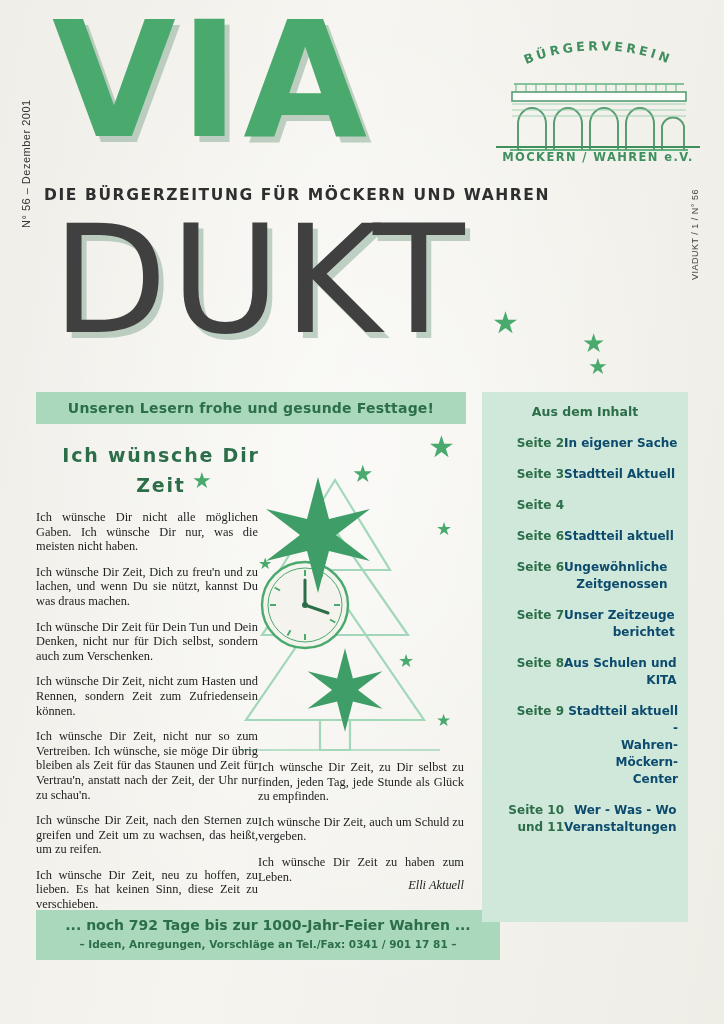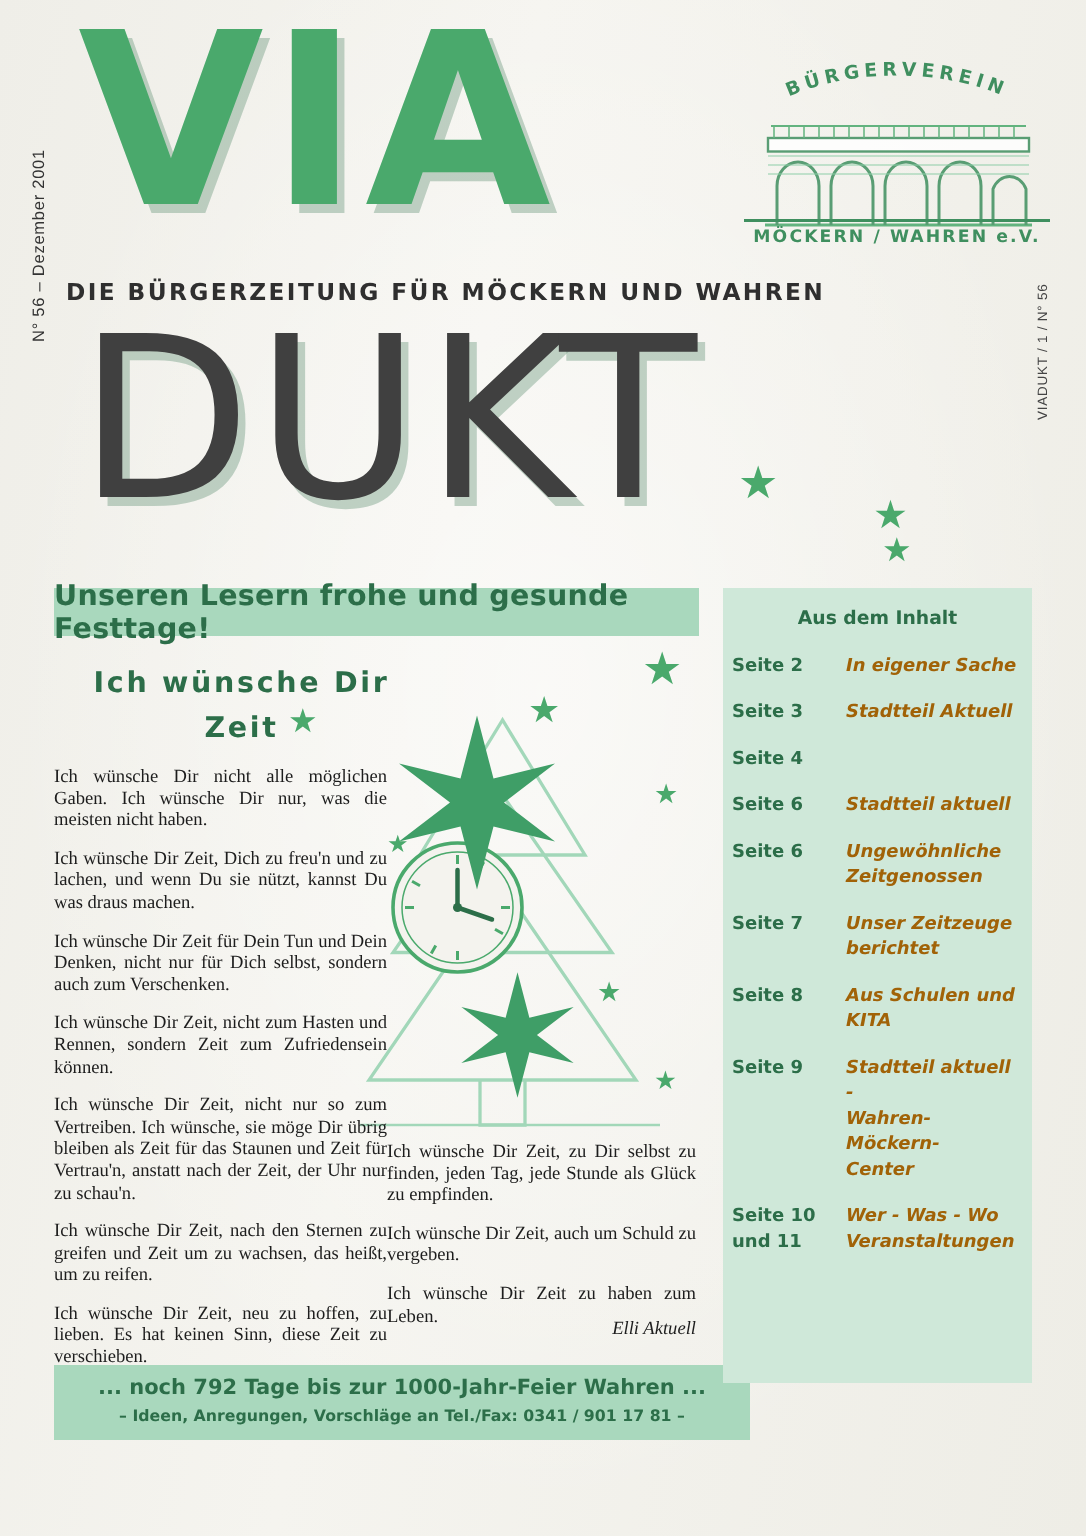--- a/index.html
+++ b/index.html
@@ -140,21 +140,21 @@
     width: 430px;
     height: 32px;
     background: #a9d8bd;
     display: flex;
     align-items: center;
     justify-content: center;
   }
   .banner-text {
     font-family: "DejaVu Sans", sans-serif;
     font-weight: bold;
-    font-size: 19px;
+    font-size: 14px;
     color: #2c6e49;
     letter-spacing: 0.2px;
   }
 
   .poem-title {
     position: absolute;
     left: 36px;
     top: 440px;
     width: 250px;
     text-align: center;
@@ -248,37 +248,37 @@
     font-size: 12.5px;
     color: #2c6e49;
   }
   .toc-list {
     margin-top: 16px;
     padding: 0 10px 0 6px;
   }
   .toc-row {
     display: flex;
     margin-bottom: 14px;
+    text-align: right;
   }
   .toc-page {
     width: 76px;
     flex: 0 0 76px;
     font-family: "DejaVu Sans", sans-serif;
     font-weight: bold;
     font-size: 12px;
     color: #2c6e49;
     line-height: 17px;
   }
   .toc-label {
     font-family: "DejaVu Sans", sans-serif;
     font-weight: bold;
     font-size: 12px;
-    color: #a16207;
+    color: #0c4a6e;
     line-height: 17px;
-    font-style: italic;
   }
 </style>
 </head>
 <body>
 
 <div class="page">
   <div class="paper-tint"></div>
 
   <div class="masthead">
 

